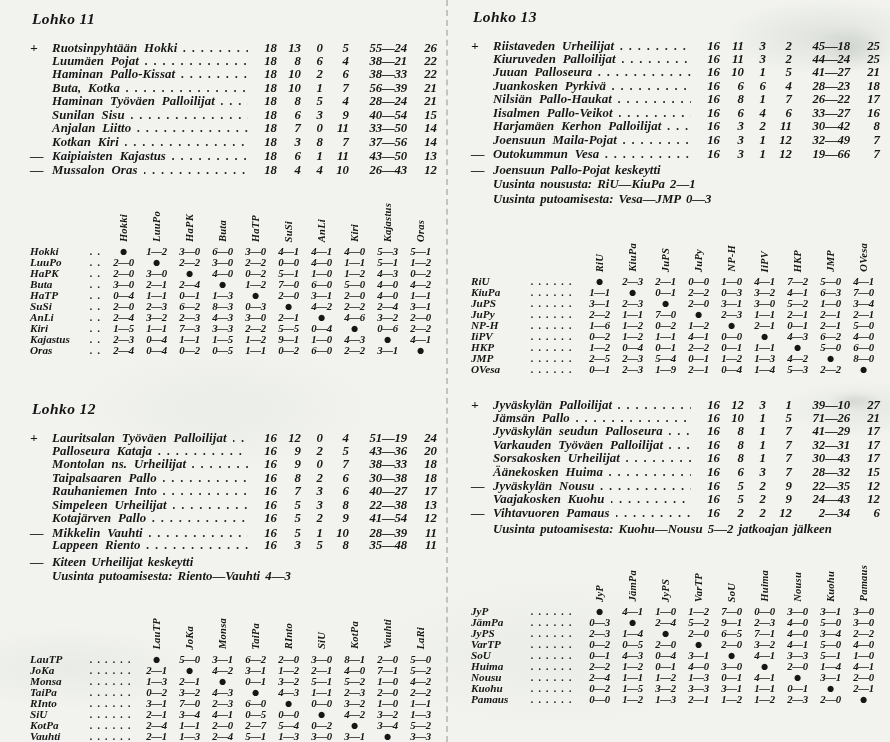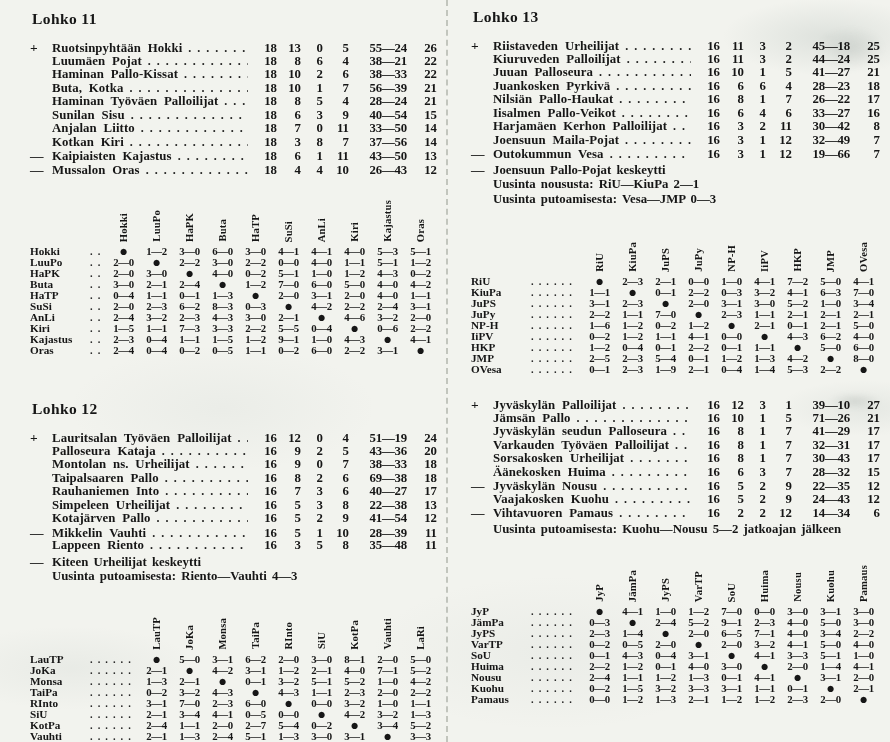--- a/index.html
+++ b/index.html
@@ -26,20 +26,21 @@
   .smudge{position:absolute;pointer-events:none;filter:blur(2px);opacity:.35;}
   .smudge-a{right:4px;top:26px;width:70px;height:44px;
     background:radial-gradient(ellipse at center, rgba(120,130,125,.5), transparent 70%);}
   .smudge-b{right:8px;top:392px;width:54px;height:18px;
     background:radial-gradient(ellipse at center, rgba(120,130,125,.55), transparent 70%);}
 
   .grid{
     position:relative;display:grid;width:862px;height:742px;
     grid-template-columns:445px 445px;grid-template-rows:390px 352px;
     grid-auto-flow:column;
+    font-style:italic;
   }
   .block{overflow:visible;}
   .col-left{padding:10px 8px 0 30px;}
   .col-right{padding:8px 10px 0 26px;}
 
   .block-title{font-size:15.5px;letter-spacing:.4px;margin:0 0 13px 2px;}
 
   
   .st-row{display:flex;align-items:baseline;height:13.5px;line-height:13.5px;font-size:12.8px;white-space:nowrap;}
   .marker{width:22px;flex:none;font-size:13.5px;}
@@ -411,21 +412,21 @@
             <span class="num pts">18</span>
           </div>
           <div class="st-row">
             <span class="marker"></span>
             <span class="team">Taipalsaaren Pallo</span>
             <span class="leader"></span>
             <span class="num gp">16</span>
             <span class="num w">8</span>
             <span class="num d">2</span>
             <span class="num l">6</span>
-            <span class="num goals">69—38</span>
+            <span class="num goals">30—38</span>
             <span class="num pts">18</span>
           </div>
           <div class="st-row">
             <span class="marker"></span>
             <span class="team">Rauhaniemen Into</span>
             <span class="leader"></span>
             <span class="num gp">16</span>
             <span class="num w">7</span>
             <span class="num d">3</span>
             <span class="num l">6</span>
@@ -995,21 +996,21 @@
             <span class="num pts">12</span>
           </div>
           <div class="st-row">
             <span class="marker">—</span>
             <span class="team">Vihtavuoren Pamaus</span>
             <span class="leader"></span>
             <span class="num gp">16</span>
             <span class="num w">2</span>
             <span class="num d">2</span>
             <span class="num l">12</span>
-            <span class="num goals">14—34</span>
+            <span class="num goals">2—34</span>
             <span class="num pts">6</span>
           </div>
         </div>
         <div class="notes">
           <div class="note-row">
             <span class="marker"></span>
             <span class="note-text">Uusinta putoamisesta: Kuohu—Nousu 5—2 jatkoajan jälkeen</span>
           </div>
         </div>
         <div class="matrix">

